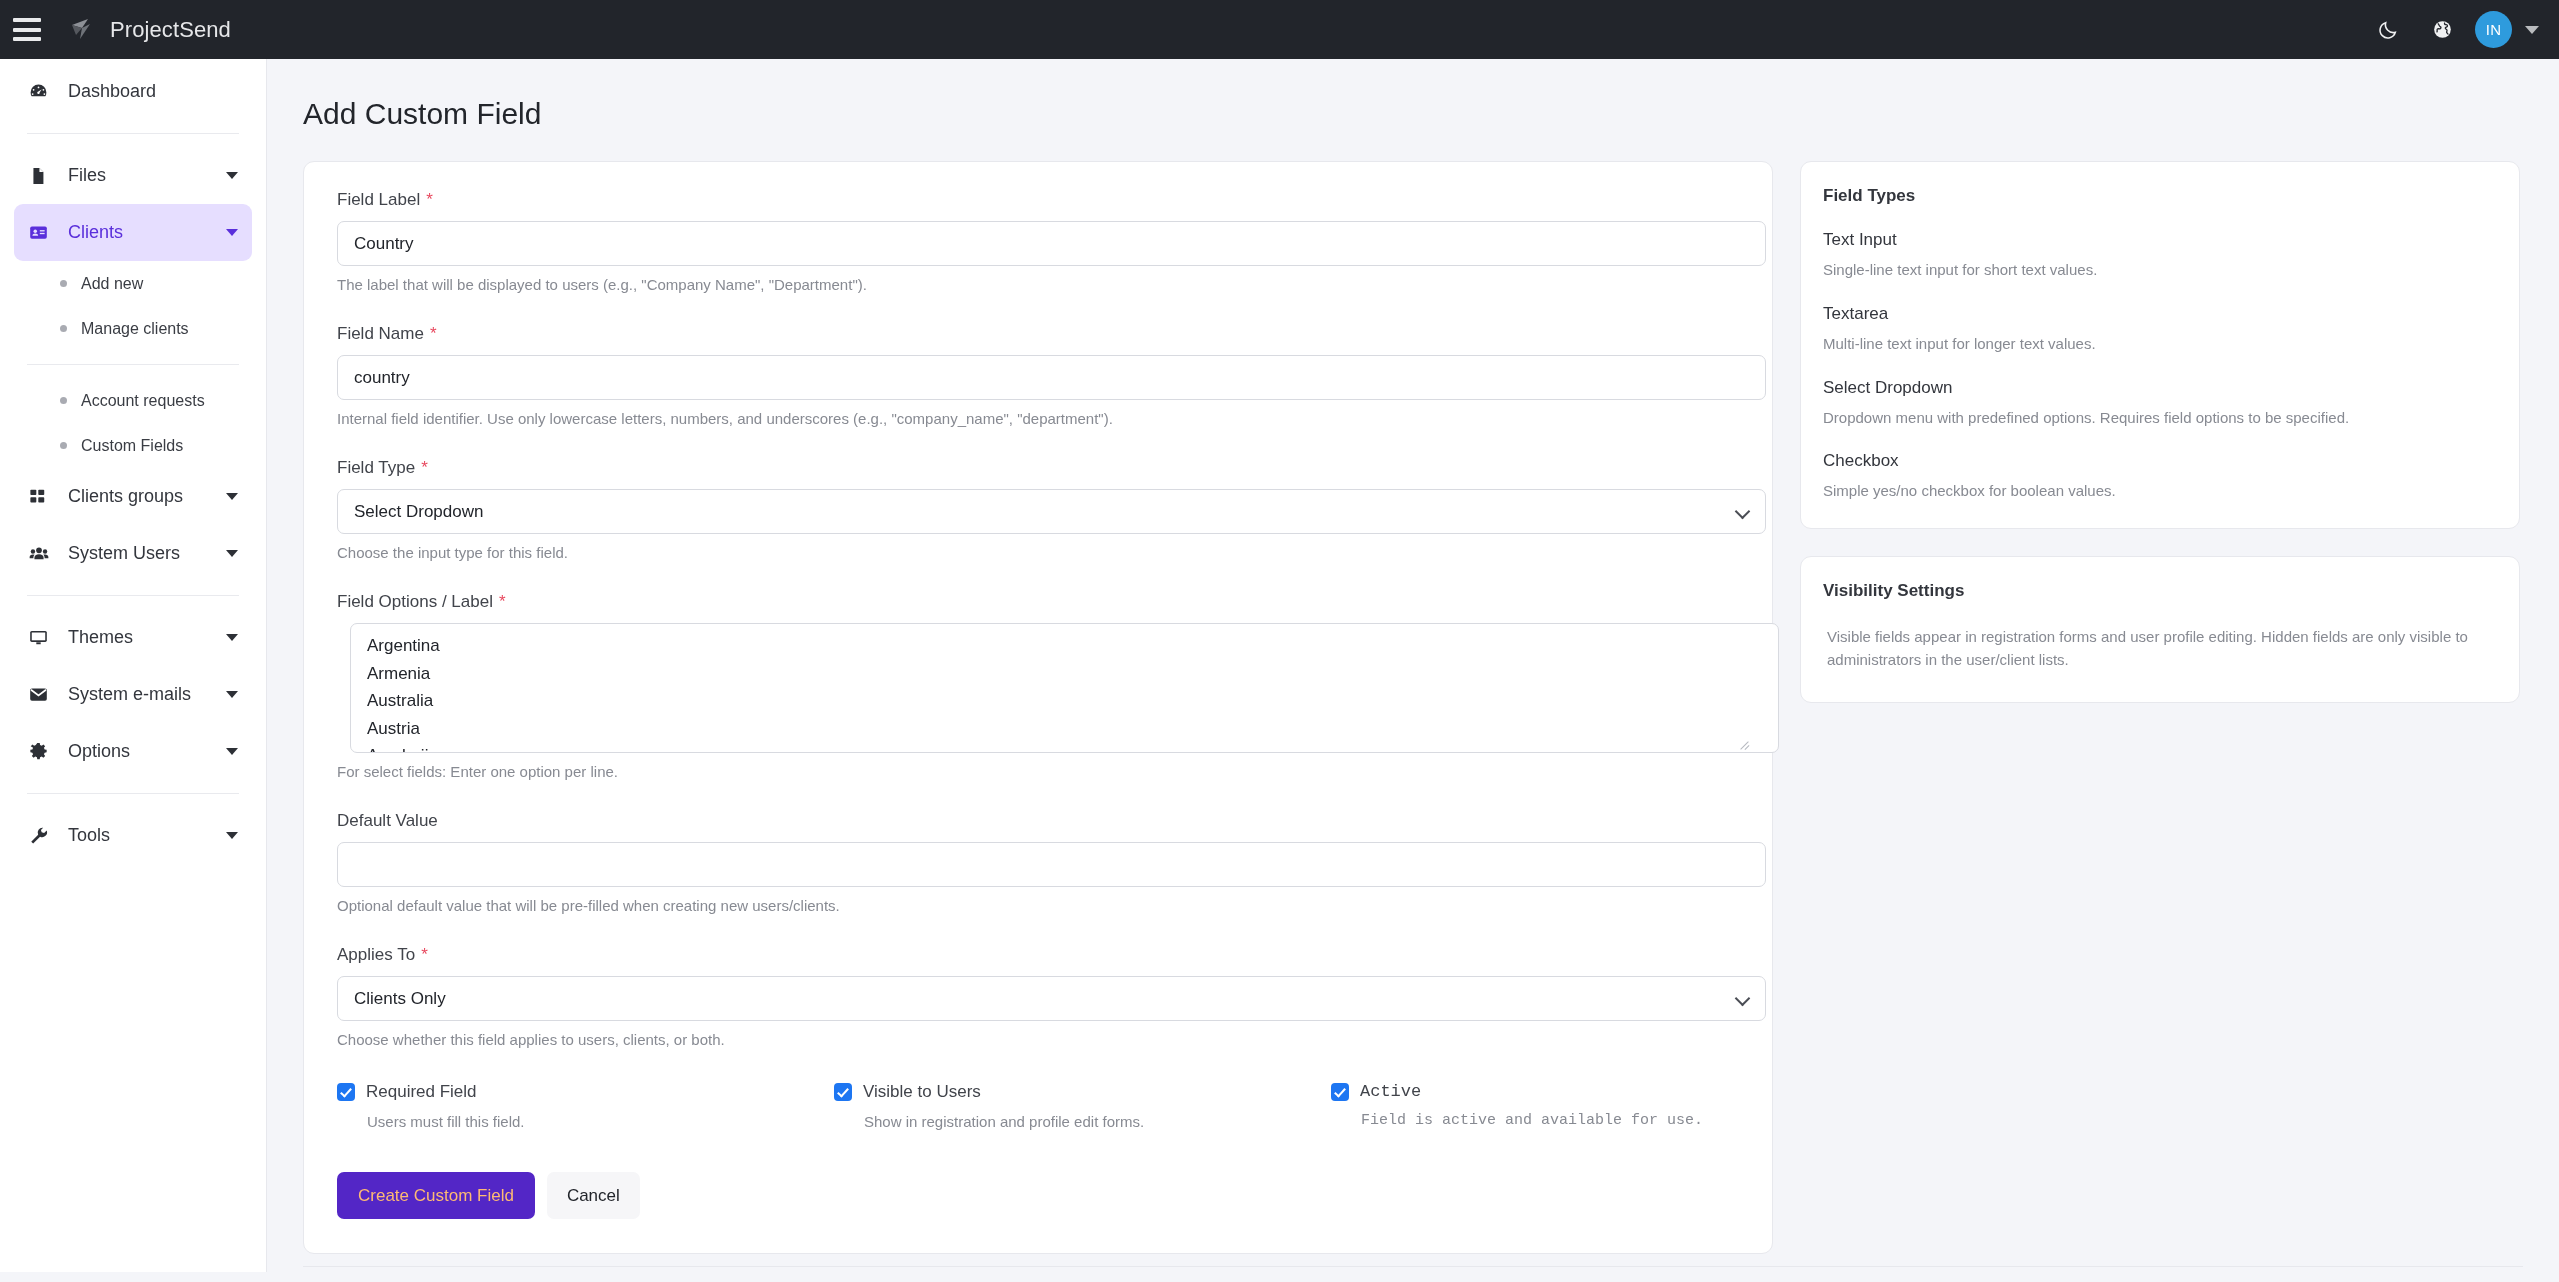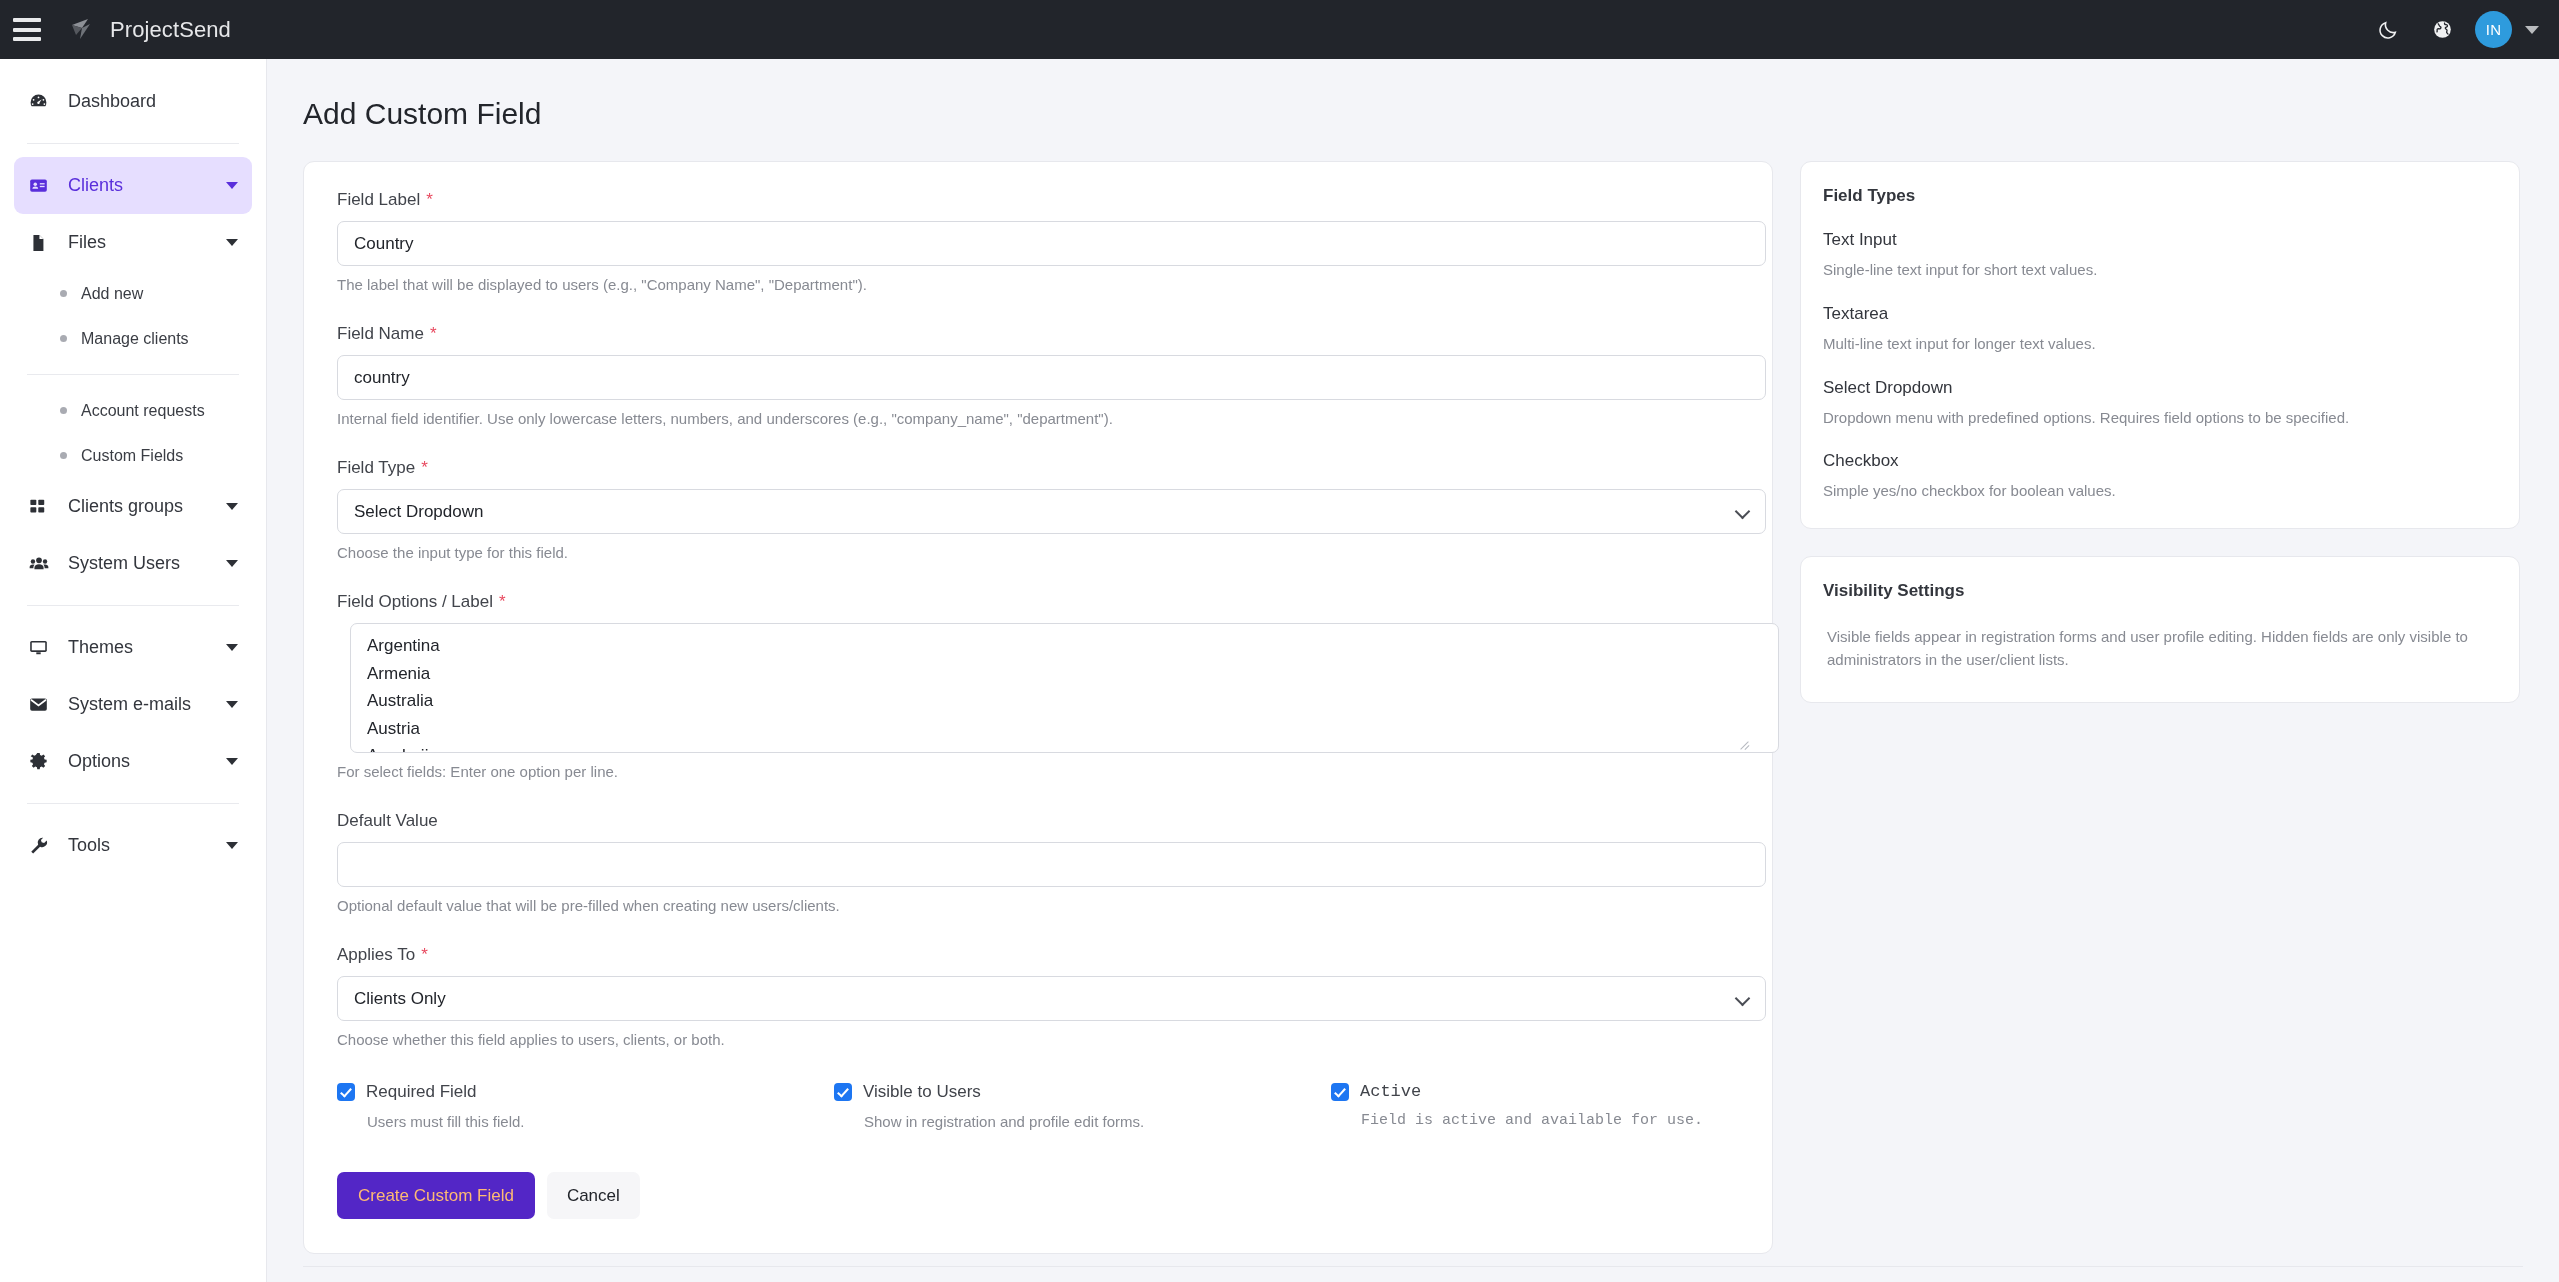--- a/index.html
+++ b/index.html
@@ -44,21 +44,21 @@
     margin-left: 6px; cursor: pointer;
   }
   .caret-down {
     width: 0; height: 0; margin-left: 13px; margin-right: 4px;
     border-left: 7px solid transparent; border-right: 7px solid transparent;
     border-top: 8px solid #b9bbbe; cursor: pointer;
   }
 
   
   .sidebar {
-    position: absolute; top: 59px; left: 0;
+    position: absolute; top: 49px; left: 0;
     width: 267px; height: 1223px;
     background: #ffffff;
     border-right: 1px solid #e7e8ed;
     padding-top: 14px;
     z-index: 30;
   }
   .nav-item {
     display: flex; align-items: center;
     height: 57px; margin: 0 14px;
     padding: 0 14px;
@@ -248,43 +248,43 @@
     <span class="ico">
       <svg viewBox="0 0 24 24" width="21" height="21" fill="currentColor">
         <path d="M12 4a9 9 0 0 0-9 9 8.9 8.9 0 0 0 1.2 4.5h15.6A8.9 8.9 0 0 0 21 13a9 9 0 0 0-9-9zm0 2.3a1 1 0 1 1 0 2 1 1 0 0 1 0-2zM6.4 9.1a1 1 0 1 1 0 2 1 1 0 0 1 0-2zm11.2 0a1 1 0 1 1 0 2 1 1 0 0 1 0-2zM5.3 13.9a1 1 0 1 1 0 2 1 1 0 0 1 0-2zm13.4 0a1 1 0 1 1 0 2 1 1 0 0 1 0-2zM15.6 9.6l-2.3 3.5a1.4 1.4 0 1 1-1.5-1l3.8-2.5z"></path>
       </svg>
     </span>
     <span class="lbl">Dashboard</span>
   </div>
 
   <div class="nav-sep"></div>
 
+  <div class="nav-item">
+    <span class="ico">
+      <svg viewBox="0 0 24 24" width="20" height="20" fill="currentColor">
+        <path d="M6 2h8l5 5v15H6z" opacity="0"></path>
+        <path d="M6.5 2.5h7.2l4.8 4.8v14.2H6.5z"></path>
+        <path d="M13.7 2.5v4.8h4.8z" fill="#fff"></path>
+      </svg>
+    </span>
+    <span class="lbl">Files</span>
+    <span class="arrow"></span>
+  </div>
+
   <div class="nav-item active">
     <span class="ico">
       <svg viewBox="0 0 24 24" width="21" height="21" fill="currentColor">
         <rect x="2.5" y="5" width="19" height="14" rx="2"></rect>
         <circle cx="8.3" cy="10.6" r="2" fill="#e6deff"></circle>
         <path d="M5 15.6c0-1.6 1.5-2.5 3.3-2.5s3.3.9 3.3 2.5z" fill="#e6deff"></path>
         <rect x="13.5" y="9.3" width="5.5" height="1.5" fill="#e6deff"></rect>
         <rect x="13.5" y="12.4" width="5.5" height="1.5" fill="#e6deff"></rect>
       </svg>
     </span>
     <span class="lbl">Clients</span>
-    <span class="arrow"></span>
-  </div>
-
-  <div class="nav-item">
-    <span class="ico">
-      <svg viewBox="0 0 24 24" width="20" height="20" fill="currentColor">
-        <path d="M6 2h8l5 5v15H6z" opacity="0"></path>
-        <path d="M6.5 2.5h7.2l4.8 4.8v14.2H6.5z"></path>
-        <path d="M13.7 2.5v4.8h4.8z" fill="#fff"></path>
-      </svg>
-    </span>
-    <span class="lbl">Files</span>
     <span class="arrow"></span>
   </div>
 
   <div class="sub-item">
     <span class="dot"></span>
     <span>Add new</span>
   </div>
   <div class="sub-item">
     <span class="dot"></span>
     <span>Manage clients</span>

